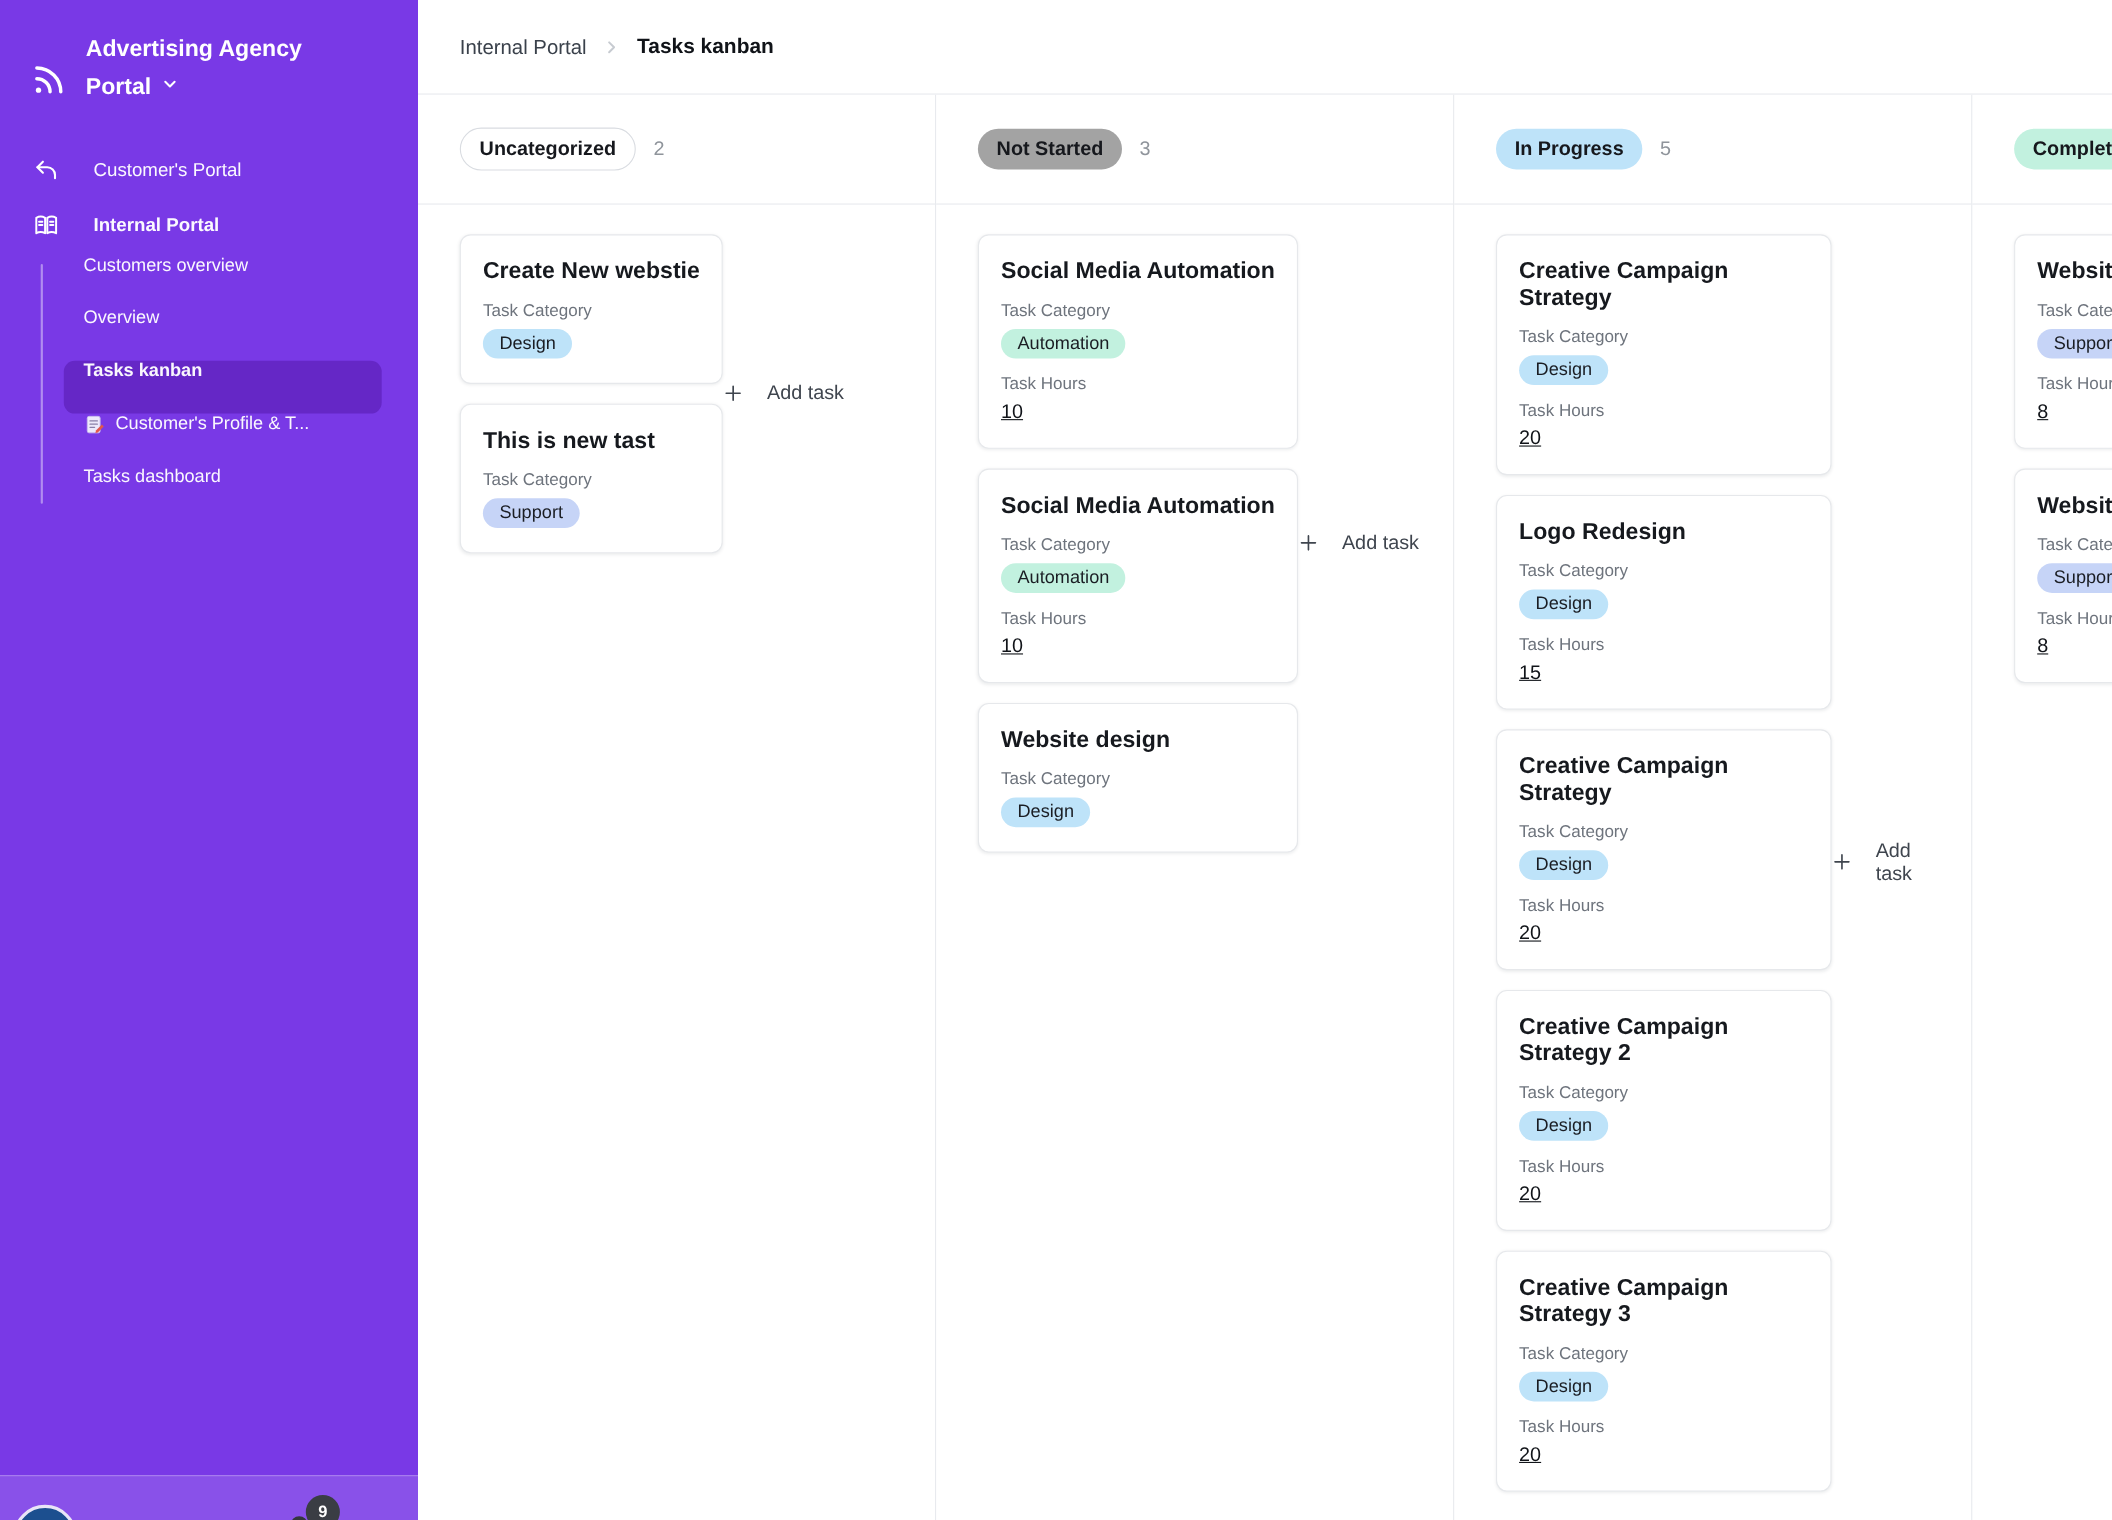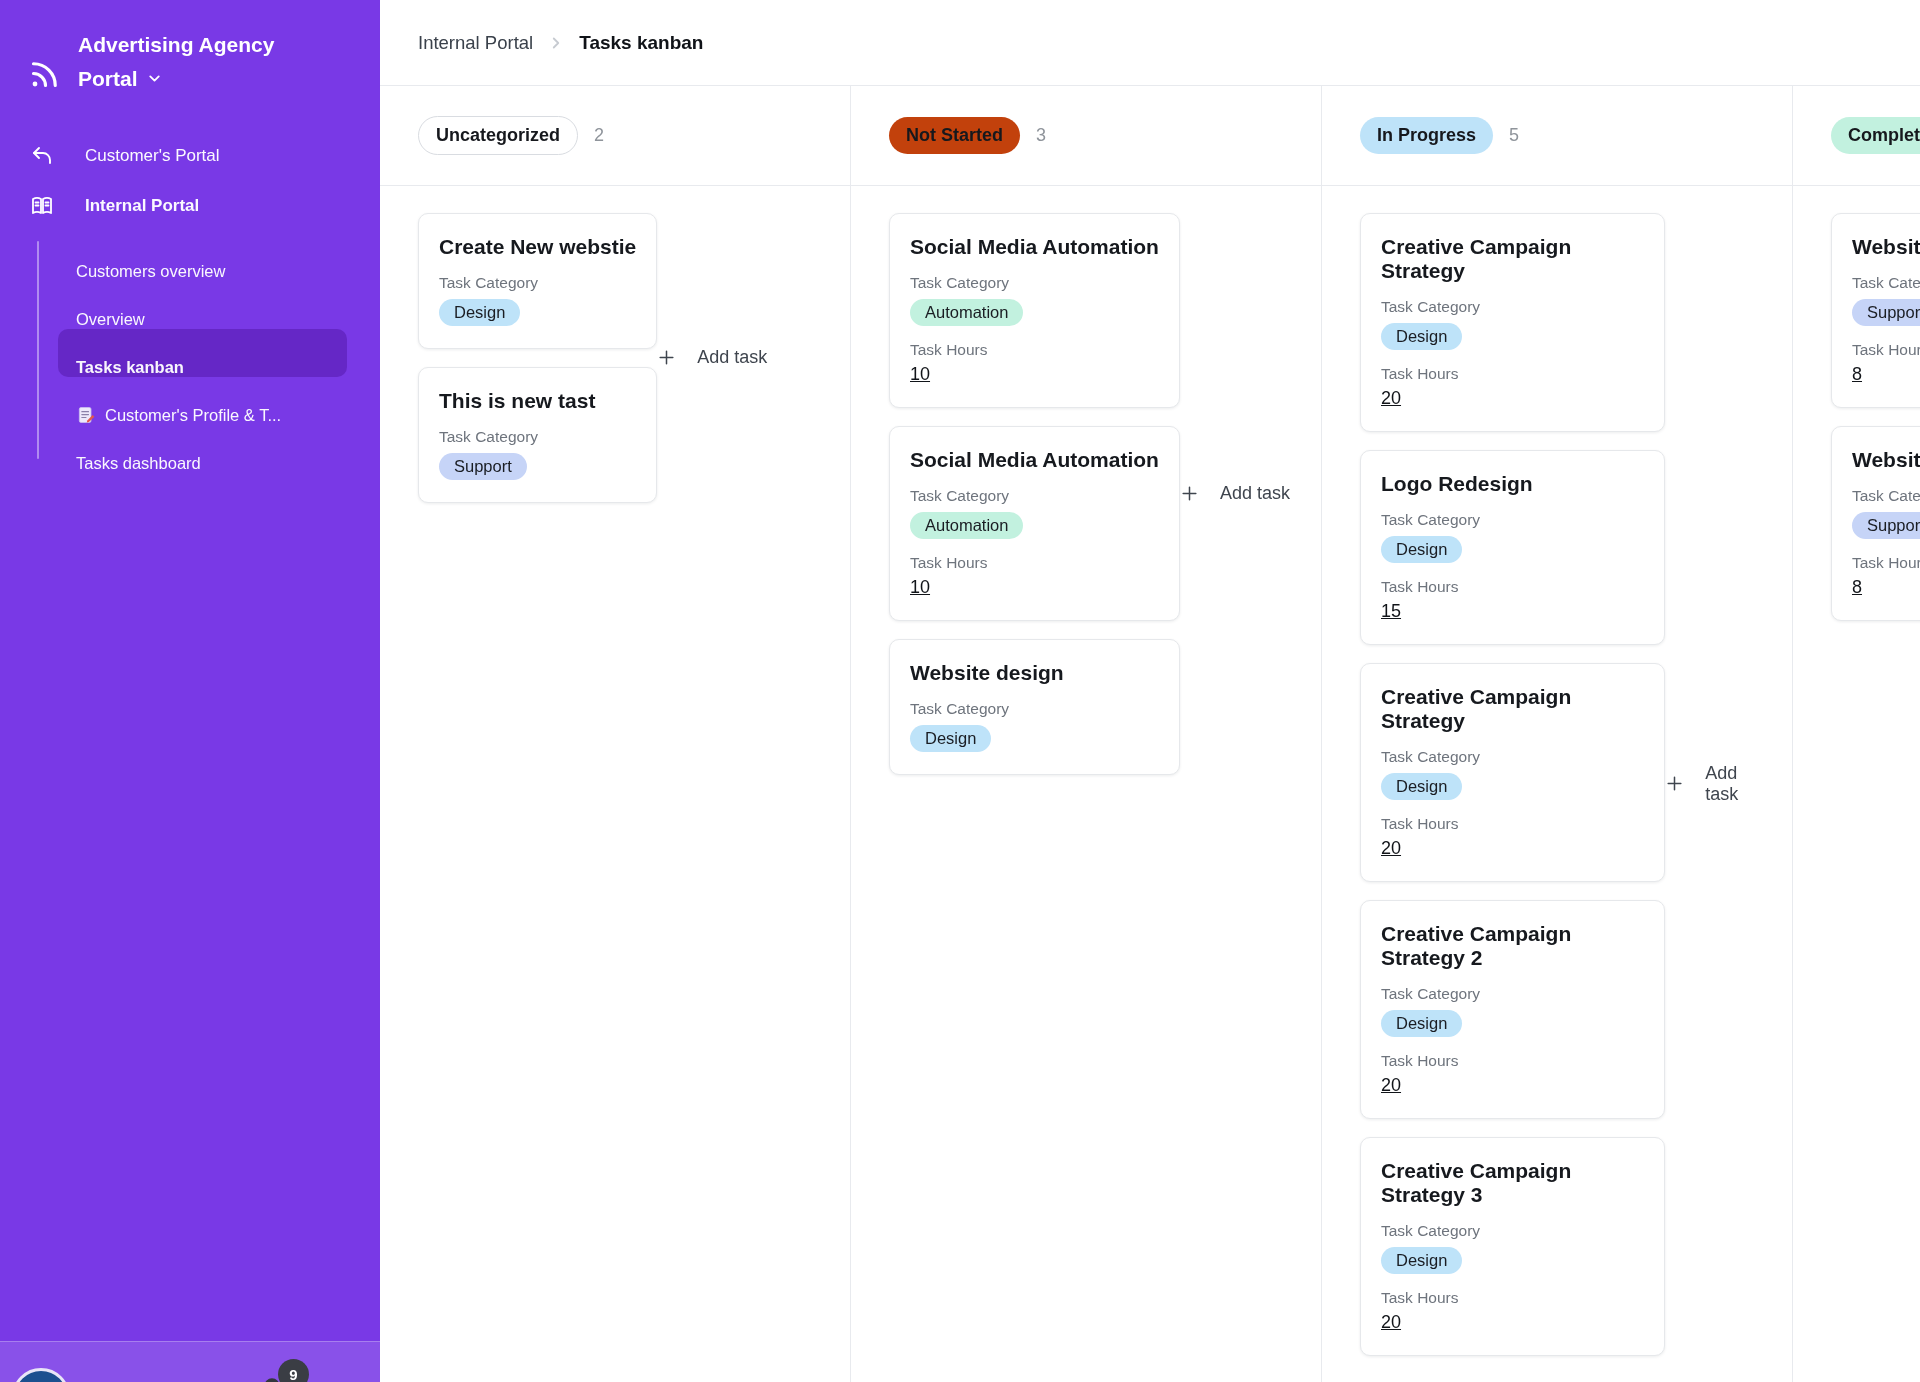--- a/index.html
+++ b/index.html
@@ -25,21 +25,21 @@
     color:rgba(255,255,255,.97);
   }
   .nav-item .nav-ic { width:24px; display:flex; justify-content:center; }
   .nav-item.bold { font-weight:700; }
   .subnav { position:relative; margin-top:2px; }
   .subnav:before {
     content:""; position:absolute; left:37px; top:8px; bottom:14px;
     width:2px; background:rgba(255,255,255,.42); border-radius:2px;
   }
   .sub-item {
-    display:flex; align-items:flex-end; gap:9px;
+    display:flex; align-items:flex-start; gap:9px;
     height:48px; margin:0 33px 0 58px; padding-left:18px;
     border-radius:10px; font-size:16.5px; cursor:pointer;
     color:rgba(255,255,255,.96); white-space:nowrap;
   }
   .sub-item.active { background:#6527C6; font-weight:700; }
   .sb-footer {
     position:absolute; left:0; right:0; bottom:0; height:41px;
     background:rgba(255,255,255,.12); border-top:1px solid rgba(255,255,255,.26);
   }
   .avatar {
@@ -213,21 +213,21 @@
           <svg width="19" height="19" viewBox="0 0 24 24" fill="none" stroke="#3F454E" stroke-width="1.9" stroke-linecap="round">
                 <path d="M12 4v16M4 12h16"></path>
               </svg>
         </span>
         <span>Add task</span>
       </div>
     </div>
   </div>
       <div class="column">
     <div class="col-header">
-      <span class="pill" style="background: #c2410c;">Not Started</span>
+      <span class="pill" style="background: #a3a3a3;">Not Started</span>
       <span class="col-count">3</span>
     </div>
     <div class="col-body">
       <div>
             <div class="card">
     <div class="card-title">Social Media Automation</div>
     <div class="field-label">Task Category</div>
     <span class="badge" style="background: rgb(194, 241, 223);">Automation</span>
     <div class="field-label">Task Hours</div>
     <div class="hours-value">10</div>

